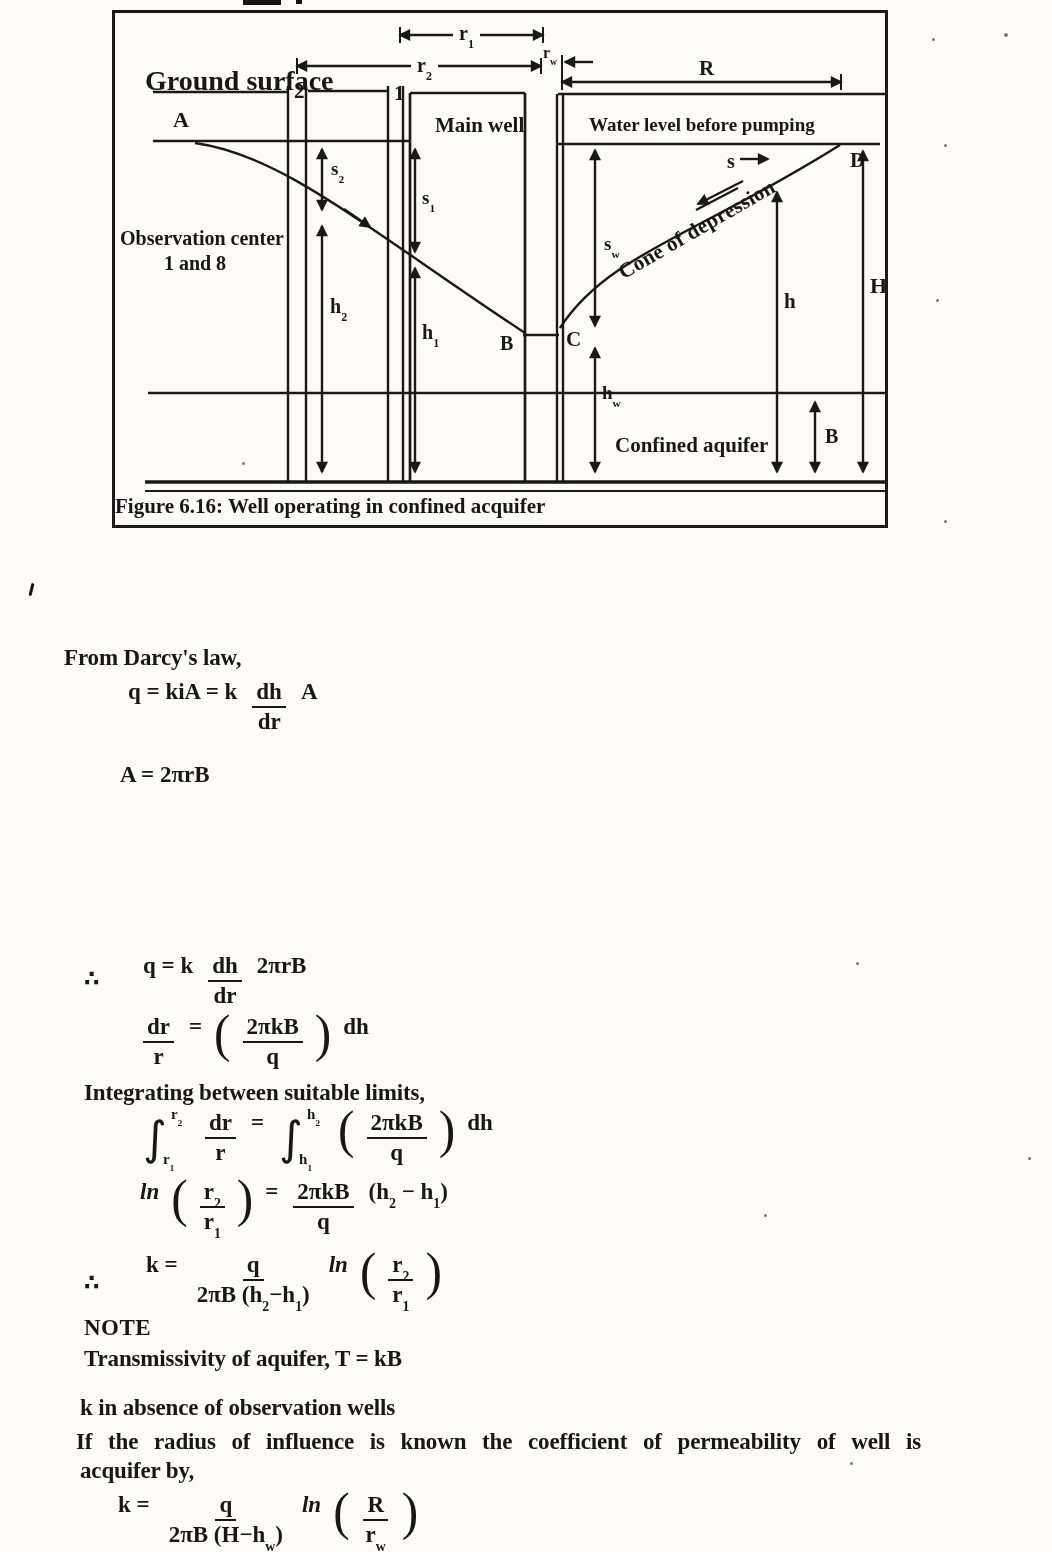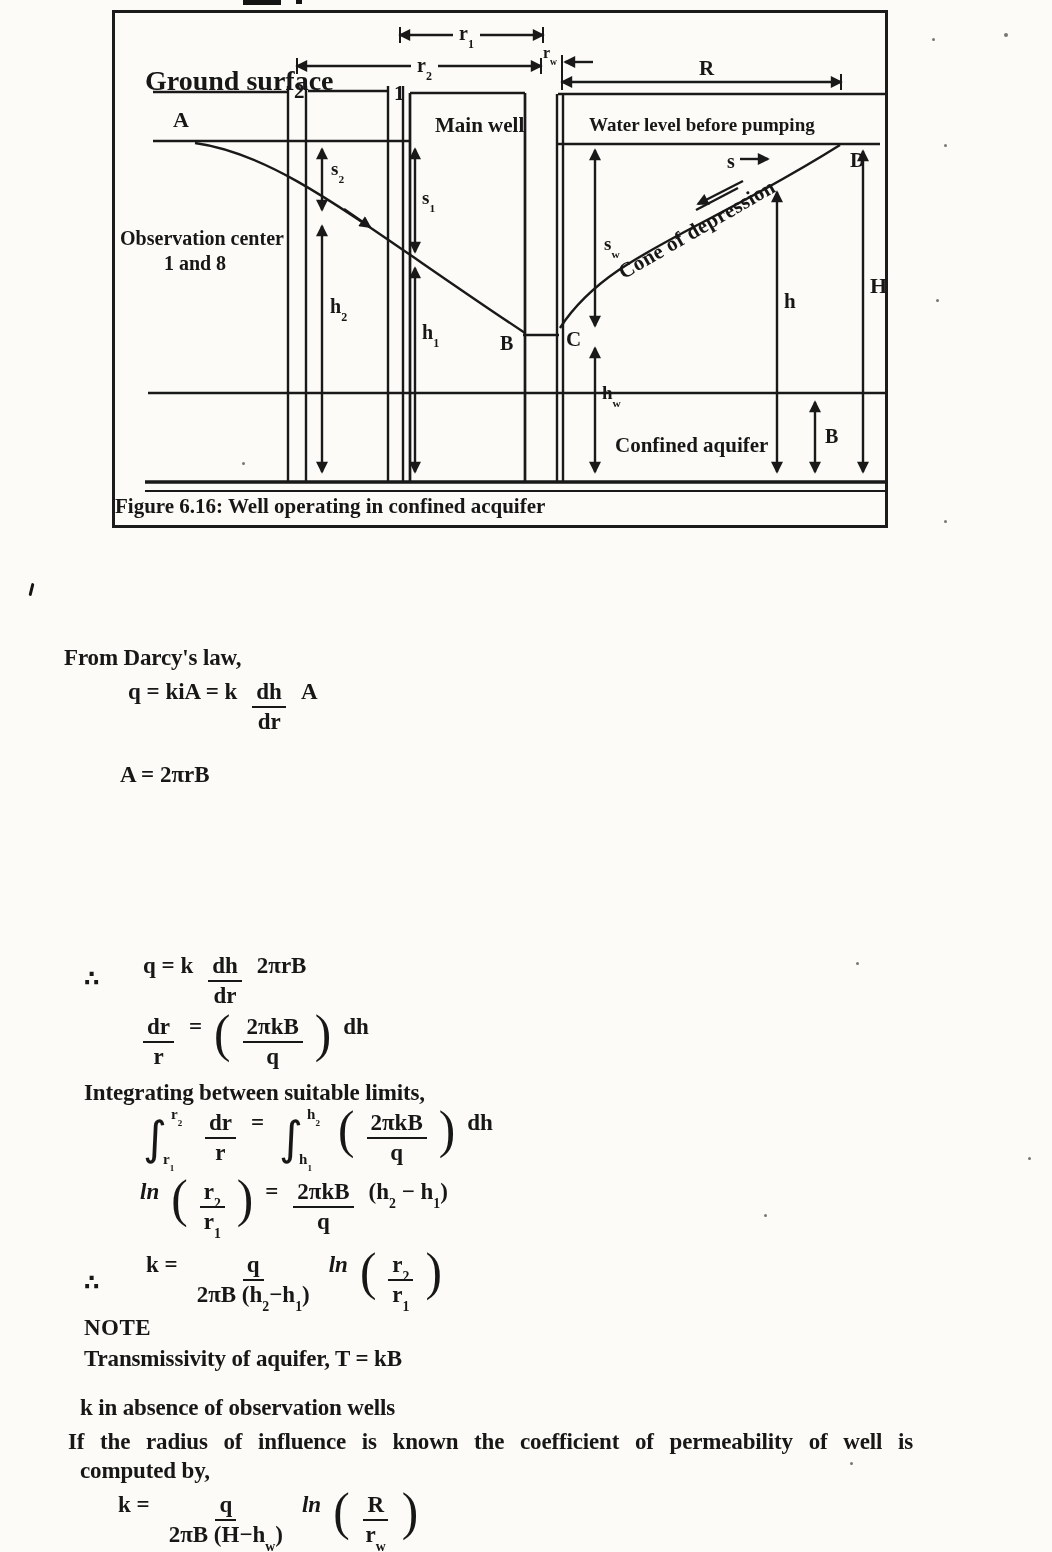--- a/index.html
+++ b/index.html
@@ -241,22 +241,22 @@
   <span class="frac">
       <span class="num">r<sub>2</sub></span>
       <span class="den">r<sub>1</sub></span>
     </span>
   <span class="bigp">)</span>
 </div>
 
 <div class="txt" style="left:84px;top:1315px;letter-spacing:0.5px;">NOTE</div>
 <div class="txt" style="left:84px;top:1346px;">Transmissivity of aquifer, T = kB</div>
 <div class="txt" style="left:80px;top:1395px;">k in absence of observation wells</div>
-<div class="txt jline" style="left:68px;top:1427px;width:845px;">If the radius of influence is known the coefficient of permeability of well is</div>
-<div class="txt" style="left:80px;top:1458px;">computed by,</div>
+<div class="txt jline" style="left:76px;top:1427px;width:845px;">If the radius of influence is known the coefficient of permeability of well is</div>
+<div class="txt" style="left:80px;top:1458px;">acquifer by,</div>
 
 <div class="eqrow" style="left:118px;top:1492px;">
   <span>k =</span>
   <span class="frac">
       <span class="num">q</span>
       <span class="den">2πB (H−h<sub>w</sub>)</span>
     </span>
   <span class="fn">ln</span>
   <span class="bigp">(</span>
   <span class="frac">

